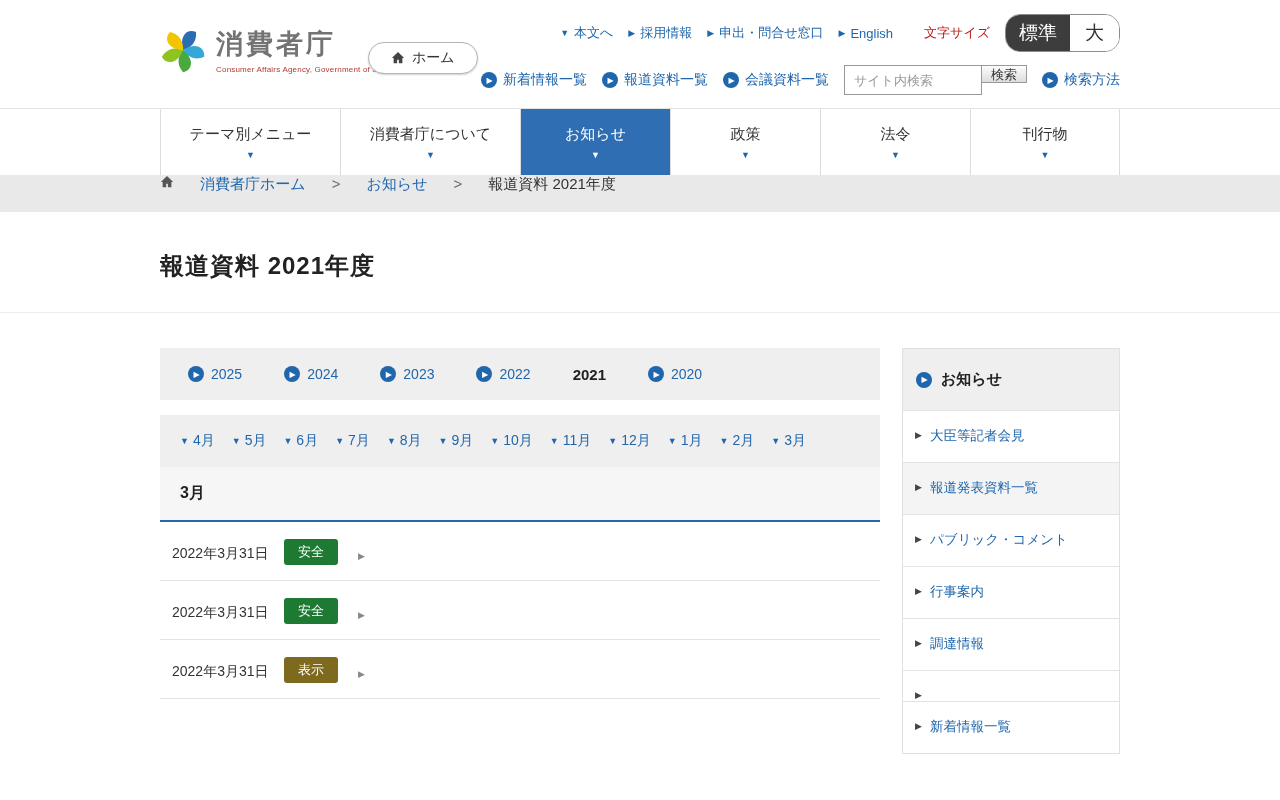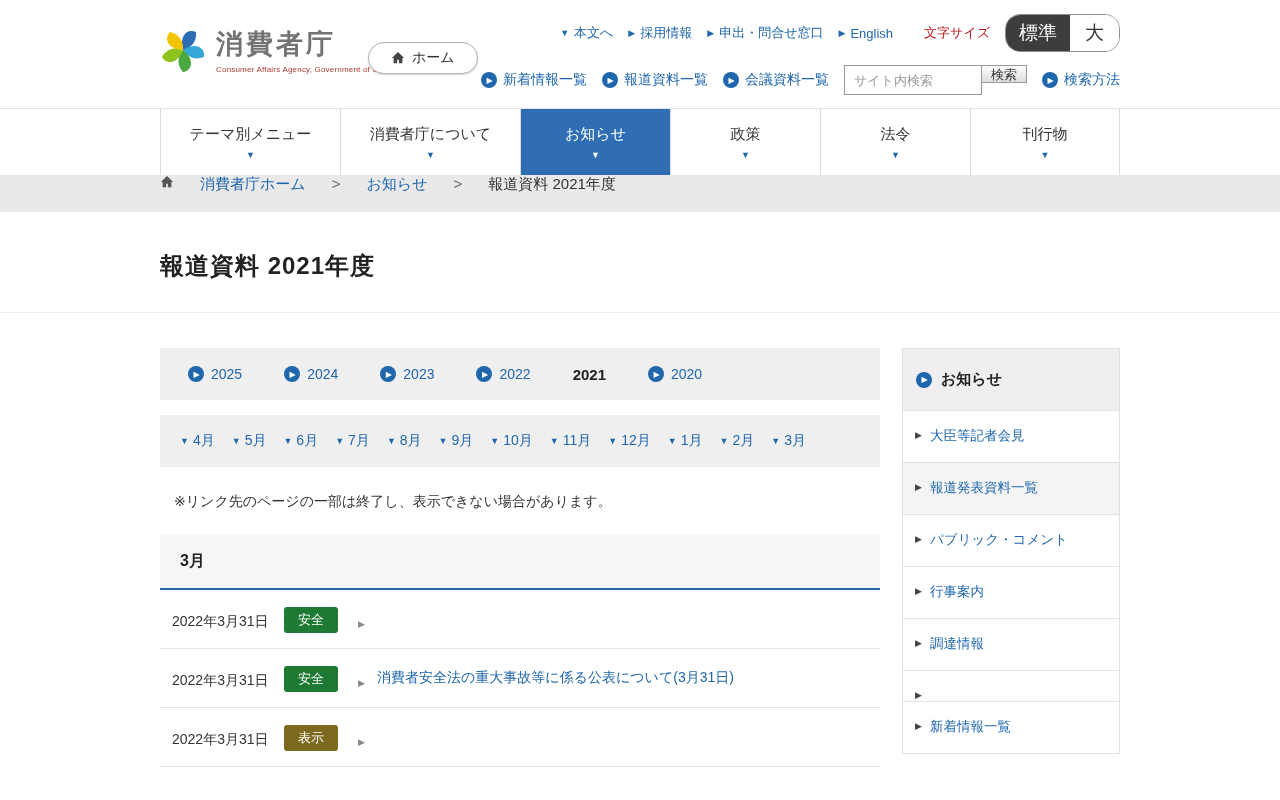--- a/index.html
+++ b/index.html
@@ -336,37 +336,35 @@
             <span data-interactable="false">2月</span>
           </a>
 
           <a class="month-link" data-interactable="true">
             <span class="marker" data-interactable="false">▼</span>
             <span data-interactable="false">3月</span>
           </a>
 
       </div>
 
-      <p class="note" data-interactable="false">※リンク先のページの一部は終了し、表示できない場合があります。</p>
 
       <div class="section-head" data-interactable="false">3月</div>
 
       <div class="news-list" data-interactable="false">
 
           <div class="news-row" data-interactable="false">
             <span class="news-date" data-interactable="false">2022年3月31日</span>
             <span class="news-badge" data-interactable="false" style="background: rgb(30, 122, 51);">安全</span>
             <span class="news-arrow" data-interactable="false">▶</span>
           </div>
 
           <div class="news-row" data-interactable="false">
             <span class="news-date" data-interactable="false">2022年3月31日</span>
             <span class="news-badge" data-interactable="false" style="background: rgb(30, 122, 51);">安全</span>
             <span class="news-arrow" data-interactable="false">▶</span>
-            <a class="news-text" data-interactable="true">消費者安全法の重大事故等に係る公表について(3月31日)</a>
           </div>
 
           <div class="news-row" data-interactable="false">
             <span class="news-date" data-interactable="false">2022年3月31日</span>
             <span class="news-badge" data-interactable="false" style="background: rgb(125, 106, 31);">表示</span>
             <span class="news-arrow" data-interactable="false">▶</span>
           </div>
 
       </div>
     </div>

